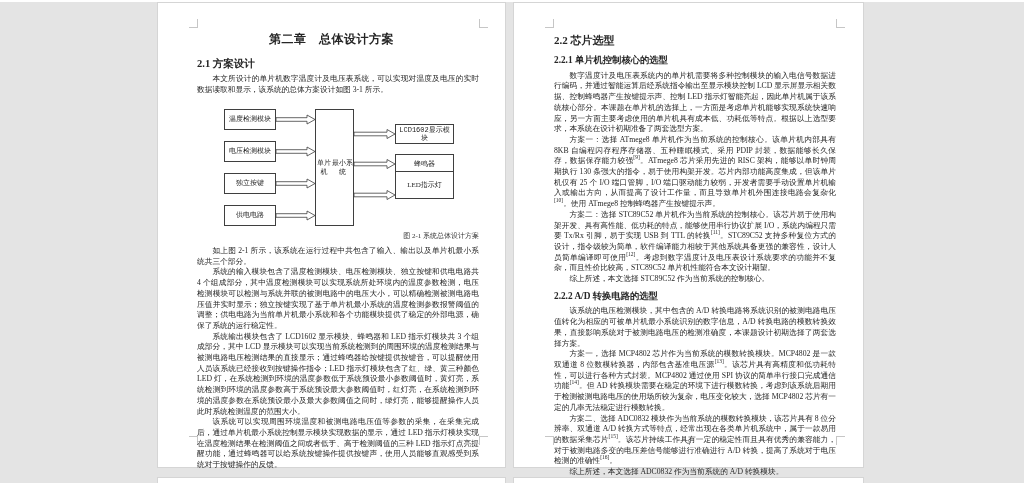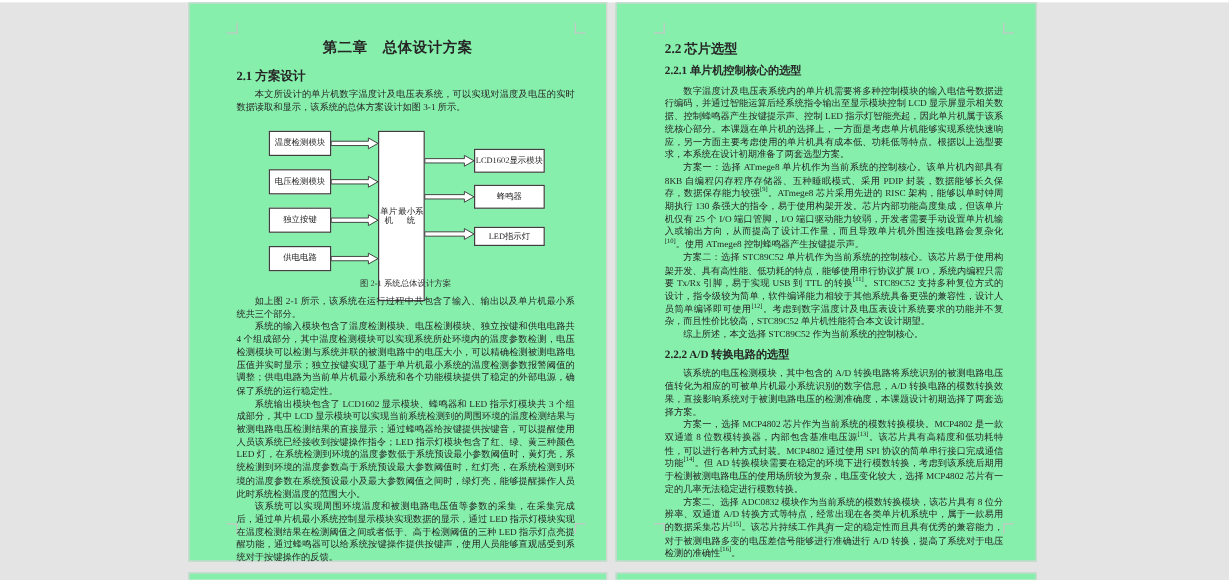--- a/index.html
+++ b/index.html
@@ -1,20 +1,20 @@
 <!DOCTYPE html>
 <html><head>
 <meta charset="utf-8">
 <style>
   html,body{margin:0;padding:0;}
   body{width:1024px;height:483px;overflow:hidden;background:#e4e4e4;
        font-family:"Liberation Serif","DejaVu Serif",serif;color:#262626;}
   .canvas{position:relative;width:1024px;height:483px;background:#e4e4e4;}
   .top-strip{position:absolute;left:0;top:0;width:1024px;height:2px;background:#ffffff;}
-  .page{position:absolute;background:#86efac;border:1px solid #d5d5d5;box-sizing:border-box;}
+  .page{position:absolute;background:#ffffff;border:1px solid #d5d5d5;box-sizing:border-box;}
   .page1{left:157px;top:2px;width:349px;height:466px;}
   .page2{left:513px;top:2px;width:351px;height:466px;}
   .page-next-left{left:157px;top:477px;width:349px;height:6px;border-bottom:none;}
   .page-next-right{left:513px;top:477px;width:351px;height:6px;border-bottom:none;}
   .abs{position:absolute;}
   .chapter-title{top:28px;left:0;width:100%;text-align:center;font-size:12px;font-weight:bold;letter-spacing:.5px;}
   .h2{font-weight:bold;}
   .p1-h2{top:54px;left:39px;font-size:10.5px;}
   .p2-h2{top:30px;left:40px;font-size:11px;}
   .textcol{font-size:7.7px;line-height:10.7px;text-align:justify;}
@@ -22,21 +22,21 @@
   .p1-body{top:243px;left:39px;width:282px;}
   .p2-body{top:52px;left:40px;width:282px;}
   .para{margin:0;text-indent:2em;}
   .para sup{font-size:5.5px;vertical-align:super;line-height:0;}
   .h3{font-weight:bold;font-size:9.3px;margin:6px 0 5px;text-indent:0;}
   .p2-body .h3:first-child{margin-top:0;}
   .diagram{top:104px;left:0;width:348px;height:122px;}
   .dblock{position:absolute;border:1px solid #3f3f3f;box-sizing:border-box;background:#fff;
           display:flex;align-items:center;justify-content:center;text-align:center;
           font-size:7px;line-height:8.5px;color:#1d1d1d;}
-  .fig-caption{top:228px;left:39px;width:282px;text-align:center;font-size:7px;color:#333;}
+  .fig-caption{top:228px;left:39px;width:282px;text-align:right;font-size:7px;color:#333;}
   .pagenum{top:436px;left:0;width:100%;text-align:center;font-size:7px;color:#555;}
   .cmark{position:absolute;width:8px;height:8px;}
   .cmark.tl{border-right:1px solid #c6c6c6;border-bottom:1px solid #c6c6c6;left:31px;top:16px;}
   .cmark.tr{border-left:1px solid #c6c6c6;border-bottom:1px solid #c6c6c6;top:16px;}
   .cmark.bl{border-right:1px solid #c6c6c6;border-top:1px solid #c6c6c6;left:31px;top:433px;}
   .cmark.br{border-left:1px solid #c6c6c6;border-top:1px solid #c6c6c6;top:433px;}
   .p1 .cmark.tr,.p1 .cmark.br{left:321px;}
   .p2 .cmark.tr,.p2 .cmark.br{left:322px;}
   .arrow-svg{position:absolute;left:0;top:0;}
 </style>
@@ -56,28 +56,28 @@
     <div class="abs h2 p1-h2">2.1 方案设计</div>
     <div class="abs textcol p1-intro">
       <p class="para">本文所设计的单片机数字温度计及电压表系统，可以实现对温度及电压的实时数据读取和显示，该系统的总体方案设计如图 3-1 所示。</p>
     </div>
 
     <div class="abs diagram">
         <div class="dblock" style="left: 66px; top: 2px; width: 52px; height: 21px;">温度检测模块</div>
         <div class="dblock" style="left: 66px; top: 34px; width: 52px; height: 21px;">电压检测模块</div>
         <div class="dblock" style="left: 66px; top: 66px; width: 52px; height: 21px;">独立按键</div>
         <div class="dblock" style="left: 66px; top: 98px; width: 52px; height: 21px;">供电电路</div>
-        <div class="dblock" style="left: 157px; top: 2px; width: 39px; height: 142px;">
+        <div class="dblock" style="left: 157px; top: 2px; width: 39px; height: 117px;">
           <span>单片机</span>
           <br>
           <span>最小系统</span>
         </div>
-        <div class="dblock" style="left: 237px; top: 17px; width: 59px; height: 20px;">LCD1602显示模块</div>
+        <div class="dblock" style="left: 237px; top: 17px; width: 59px; height: 20px; font-family: Liberation Mono, monospace;">LCD1602显示模块</div>
         <div class="dblock" style="left: 237px; top: 47px; width: 59px; height: 20px;">蜂鸣器</div>
-        <div class="dblock" style="left: 237px; top: 82px; width: 59px; height: 16px;">LED指示灯</div>
+        <div class="dblock" style="left: 237px; top: 64px; width: 59px; height: 28px;">LED指示灯</div>
         <svg width="348" height="122" class="arrow-svg">
           <path d="M118,10.7 L149,10.7 L149,8 L157,12.5 L149,17 L149,14.3 L118,14.3 Z" fill="#ffffff" stroke="#3f3f3f" stroke-width="0.8"></path>
           <path d="M118,42.7 L149,42.7 L149,40 L157,44.5 L149,49 L149,46.3 L118,46.3 Z" fill="#ffffff" stroke="#3f3f3f" stroke-width="0.8"></path>
           <path d="M118,74.7 L149,74.7 L149,72 L157,76.5 L149,81 L149,78.3 L118,78.3 Z" fill="#ffffff" stroke="#3f3f3f" stroke-width="0.8"></path>
           <path d="M118,106.7 L149,106.7 L149,104 L157,108.5 L149,113 L149,110.3 L118,110.3 Z" fill="#ffffff" stroke="#3f3f3f" stroke-width="0.8"></path>
           <path d="M196,25.2 L229,25.2 L229,22.5 L237,27 L229,31.5 L229,28.8 L196,28.8 Z" fill="#ffffff" stroke="#3f3f3f" stroke-width="0.8"></path>
           <path d="M196,55.2 L229,55.2 L229,52.5 L237,57 L229,61.5 L229,58.8 L196,58.8 Z" fill="#ffffff" stroke="#3f3f3f" stroke-width="0.8"></path>
           <path d="M196,86.2 L229,86.2 L229,83.5 L237,88 L229,92.5 L229,89.8 L196,89.8 Z" fill="#ffffff" stroke="#3f3f3f" stroke-width="0.8"></path>
         </svg>
       </div>
@@ -104,20 +104,21 @@
     <div class="abs textcol p2-body">
         <div class="h3">2.2.1 单片机控制核心的选型</div>
         <p class="para"><span>数字温度计及电压表系统内的单片机需要将多种控制模块的输入电信号数据进行编码，并通过智能运算后经系统指令输出至显示模块控制 LCD 显示屏显示相关数据、控制蜂鸣器产生按键提示声、控制 LED 指示灯智能亮起，因此单片机属于该系统核心部分。本课题在单片机的选择上，一方面是考虑单片机能够实现系统快速响应，另一方面主要考虑使用的单片机具有成本低、功耗低等特点。根据以上选型要求，本系统在设计初期准备了两套选型方案。</span></p>
         <p class="para"><span>方案一：选择 ATmege8 单片机作为当前系统的控制核心。该单片机内部具有 8KB 自编程闪存程序存储器、五种睡眠模式、采用 PDIP 封装，数据能够长久保存，数据保存能力较强</span><sup>[9]</sup><span>。ATmege8 芯片采用先进的 RISC 架构，能够以单时钟周期执行 130 条强大的指令，易于使用构架开发。芯片内部功能高度集成，但该单片机仅有 25 个 I/O 端口管脚，I/O 端口驱动能力较弱，开发者需要手动设置单片机输入或输出方向，从而提高了设计工作量，而且导致单片机外围连接电路会复杂化</span><sup>[10]</sup><span>。使用 ATmege8 控制蜂鸣器产生按键提示声。</span></p>
         <p class="para"><span>方案二：选择 STC89C52 单片机作为当前系统的控制核心。该芯片易于使用构架开发、具有高性能、低功耗的特点，能够使用串行协议扩展 I/O，系统内编程只需要 Tx/Rx 引脚，易于实现 USB 到 TTL 的转换</span><sup>[11]</sup><span>。STC89C52 支持多种复位方式的设计，指令级较为简单，软件编译能力相较于其他系统具备更强的兼容性，设计人员简单编译即可使用</span><sup>[12]</sup><span>。考虑到数字温度计及电压表设计系统要求的功能并不复杂，而且性价比较高，STC89C52 单片机性能符合本文设计期望。</span></p>
         <p class="para"><span>综上所述，本文选择 STC89C52 作为当前系统的控制核心。</span></p>
         <div class="h3">2.2.2 A/D 转换电路的选型</div>
         <p class="para"><span>该系统的电压检测模块，其中包含的 A/D 转换电路将系统识别的被测电路电压值转化为相应的可被单片机最小系统识别的数字信息，A/D 转换电路的模数转换效果，直接影响系统对于被测电路电压的检测准确度，本课题设计初期选择了两套选择方案。</span></p>
         <p class="para"><span>方案一，选择 MCP4802 芯片作为当前系统的模数转换模块。MCP4802 是一款双通道 8 位数模转换器，内部包含基准电压源</span><sup>[13]</sup><span>。该芯片具有高精度和低功耗特性，可以进行各种方式封装。MCP4802 通过使用 SPI 协议的简单串行接口完成通信功能</span><sup>[14]</sup><span>。但 AD 转换模块需要在稳定的环境下进行模数转换，考虑到该系统后期用于检测被测电路电压的使用场所较为复杂，电压变化较大，选择 MCP4802 芯片有一定的几率无法稳定进行模数转换。</span></p>
         <p class="para"><span>方案二、选择 ADC0832 模块作为当前系统的模数转换模块，该芯片具有 8 位分辨率、双通道 A/D 转换方式等特点，经常出现在各类单片机系统中，属于一款易用的数据采集芯片</span><sup>[15]</sup><span>。该芯片持续工作具有一定的稳定性而且具有优秀的兼容能力，对于被测电路多变的电压差信号能够进行准确进行 A/D 转换，提高了系统对于电压检测的准确性</span><sup>[16]</sup><span>。</span></p>
+        <p class="para"><span>综上所述，本文选择 ADC0832 作为当前系统的 A/D 转换模块。</span></p>
       </div>
 
     <div class="abs pagenum">4</div>
   </div>
 
   <div class="page page-next-left"></div>
   <div class="page page-next-right"></div>
 </div>
 
 </body></html>

